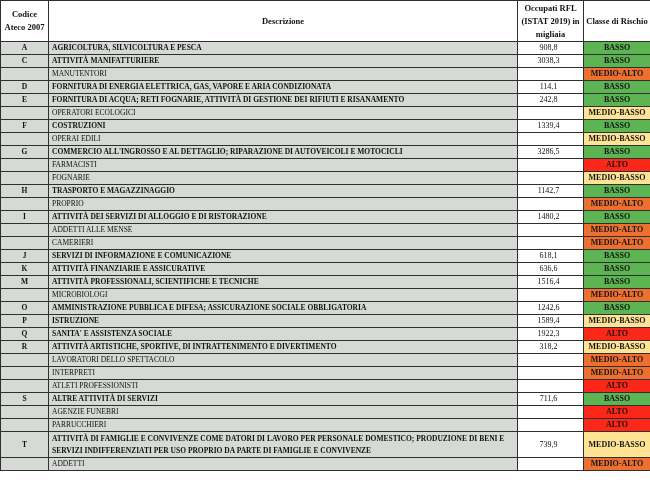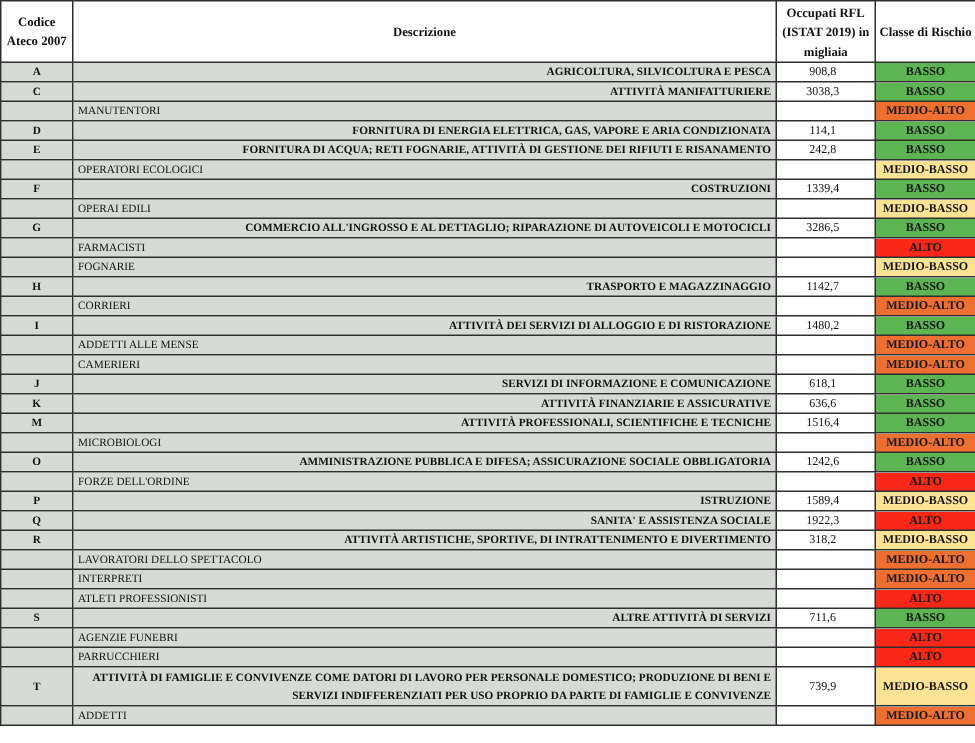--- a/index.html
+++ b/index.html
@@ -17,21 +17,21 @@
   thead th{
     background:#ffffff;font-weight:bold;font-size:8.5px;line-height:1.5;
     text-align:center;vertical-align:middle;height:37px;padding:1px 2px;
   }
   tbody td{
     height:12.5px;font-size:7.5px;line-height:12px;padding:0 3px;
     vertical-align:middle;
   }
   .col-code{width:48px;text-align:center;font-weight:bold;background:#D6DAD5;}
   .col-desc{width:469px;background:#D6DAD5;text-align:left;}
-  .main-row .col-desc{font-weight:bold;text-align:right;}
+  .main-row .col-desc{font-weight:bold;}
   .sub-row .col-desc{font-weight:normal;}
   .col-value{width:66px;background:#ffffff;text-align:center;padding-right:7px;font-size:8px;}
   .col-risk{width:67px;text-align:center;font-weight:bold;font-size:8px;color:#141414;}
   .wrap-row td{line-height:11.5px;padding-top:1px;padding-bottom:1px;}
 </style>
 </head>
 <body>
 
 <div class="sheet">
   <table>
@@ -117,21 +117,21 @@
           <td class="col-risk" style="background: rgb(255, 227, 149);">MEDIO-BASSO</td>
         </tr>
         <tr class="main-row">
           <td class="col-code">H</td>
           <td class="col-desc">TRASPORTO E MAGAZZINAGGIO</td>
           <td class="col-value">1142,7</td>
           <td class="col-risk" style="background: rgb(92, 180, 82);">BASSO</td>
         </tr>
         <tr class="sub-row">
           <td class="col-code"></td>
-          <td class="col-desc">CORRIERI</td>
+          <td class="col-desc">PROPRIO</td>
           <td class="col-value"></td>
           <td class="col-risk" style="background: rgb(238, 112, 49);">MEDIO-ALTO</td>
         </tr>
         <tr class="main-row">
           <td class="col-code">I</td>
           <td class="col-desc">ATTIVITÀ DEI SERVIZI DI ALLOGGIO E DI RISTORAZIONE</td>
           <td class="col-value">1480,2</td>
           <td class="col-risk" style="background: rgb(92, 180, 82);">BASSO</td>
         </tr>
         <tr class="sub-row">
@@ -168,26 +168,20 @@
           <td class="col-code"></td>
           <td class="col-desc">MICROBIOLOGI</td>
           <td class="col-value"></td>
           <td class="col-risk" style="background: rgb(238, 112, 49);">MEDIO-ALTO</td>
         </tr>
         <tr class="main-row">
           <td class="col-code">O</td>
           <td class="col-desc">AMMINISTRAZIONE PUBBLICA E DIFESA; ASSICURAZIONE SOCIALE OBBLIGATORIA</td>
           <td class="col-value">1242,6</td>
           <td class="col-risk" style="background: rgb(92, 180, 82);">BASSO</td>
-        </tr>
-        <tr class="sub-row">
-          <td class="col-code"></td>
-          <td class="col-desc">FORZE DELL'ORDINE</td>
-          <td class="col-value"></td>
-          <td class="col-risk" style="background: rgb(251, 39, 24);">ALTO</td>
         </tr>
         <tr class="main-row">
           <td class="col-code">P</td>
           <td class="col-desc">ISTRUZIONE</td>
           <td class="col-value">1589,4</td>
           <td class="col-risk" style="background: rgb(255, 227, 149);">MEDIO-BASSO</td>
         </tr>
         <tr class="main-row">
           <td class="col-code">Q</td>
           <td class="col-desc">SANITA' E ASSISTENZA SOCIALE</td>

